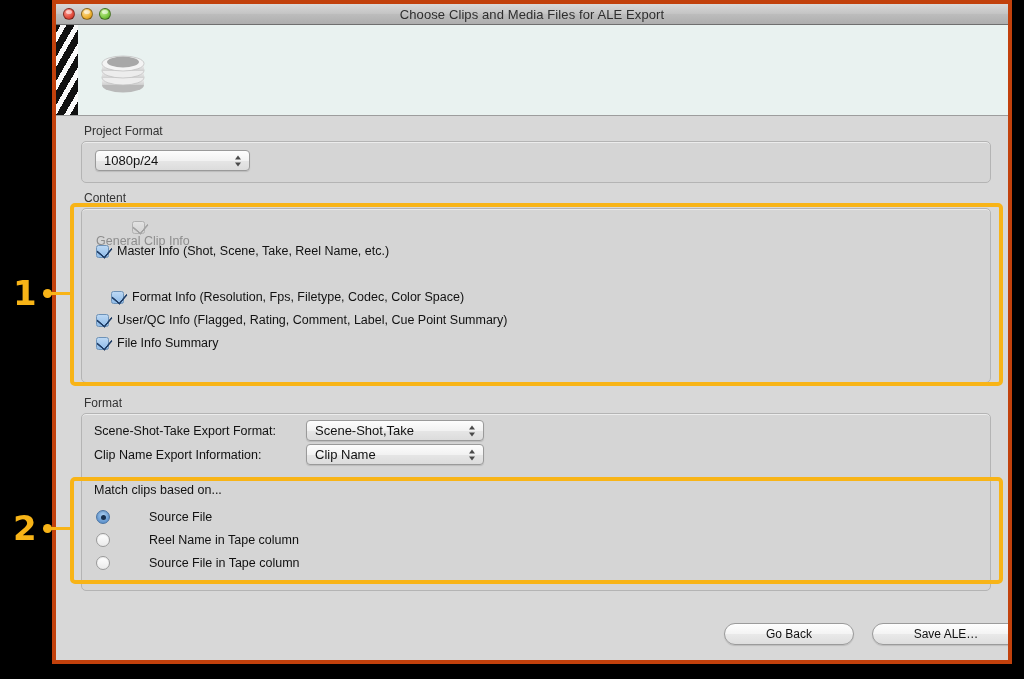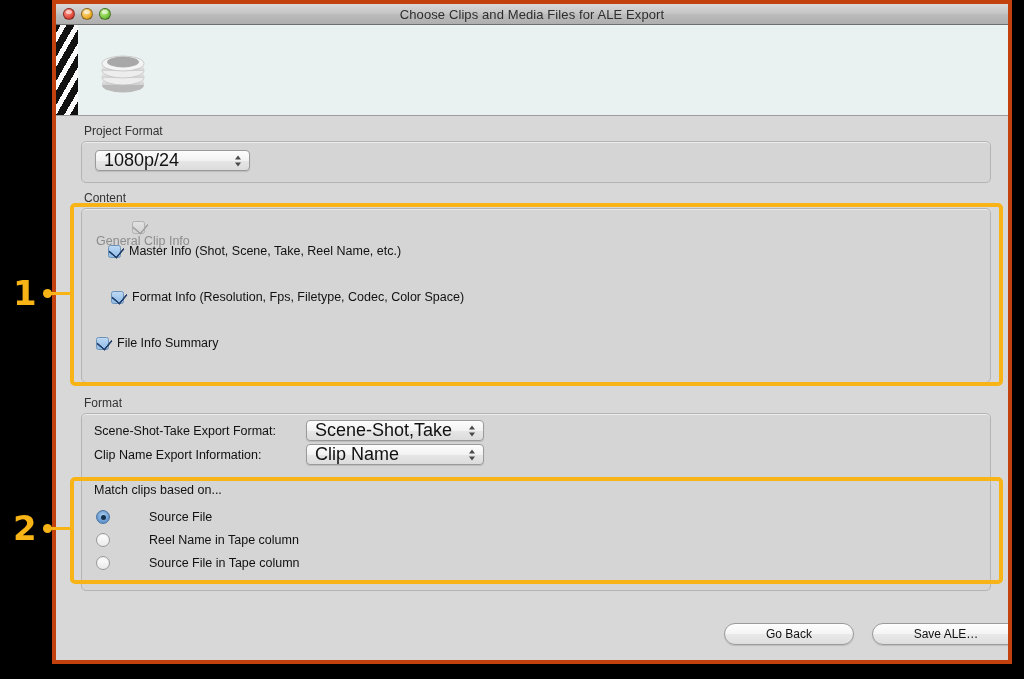--- a/index.html
+++ b/index.html
@@ -151,21 +151,21 @@
   
   .popup {
     position: absolute;
     height: 21px;
     box-sizing: border-box;
     background: linear-gradient(to bottom, #fdfdfd 0%, #f2f2f2 50%, #e6e6e6 51%, #dcdcdc 100%);
     border: 1px solid #9a9a9a;
     border-radius: 4px;
     display: flex;
     align-items: center;
-    font-size: 18px;
+    font-size: 13px;
     color: #111;
     padding-left: 8px;
     box-shadow: 0 1px 1px rgba(0,0,0,.12);
   }
   .popup .arrows {
     position: absolute;
     right: 7px;
     top: 50%;
     transform: translateY(-50%);
     width: 7px;
@@ -373,35 +373,41 @@
     <div class="group-caption" style="left:28px; top:75px;">Content</div>
     <div class="group-box" style="left:25px; top:92px; width:910px; height:175px;"></div>
 
     <div class="check-row disabled" style="left:40px; top:105px;flex-direction:column;">
       <span class="checkbox dim">
           <span class="tick"></span>
         </span>
       <span>General Clip Info</span>
     </div>
 
-    <div class="check-row" style="left:40px; top:128px;margin-left:12px;">
+    <div class="check-row" style="left:40px; top:128px;">
       <span class="checkbox">
           <span class="tick"></span>
         </span>
       <span>Master Info (Shot, Scene, Take, Reel Name, etc.)</span>
     </div>
 
 
     <div class="check-row" style="left:55px; top:174px;">
       <span class="checkbox">
           <span class="tick"></span>
         </span>
       <span>Format Info (Resolution, Fps, Filetype, Codec, Color Space)</span>
     </div>
 
+    <div class="check-row" style="left:40px; top:197px;">
+      <span class="checkbox">
+          <span class="tick"></span>
+        </span>
+      <span>User/QC Info (Flagged, Rating, Comment, Label, Cue Point Summary)</span>
+    </div>
 
     <div class="check-row" style="left:40px; top:220px;">
       <span class="checkbox">
           <span class="tick"></span>
         </span>
       <span>File Info Summary</span>
     </div>
 
     <div class="group-caption" style="left:28px; top:280px;">Format</div>
     <div class="group-box" style="left:25px; top:297px; width:910px; height:178px;"></div>

